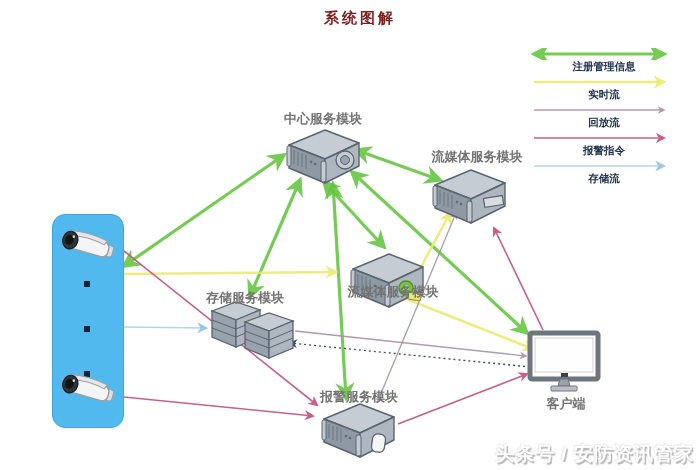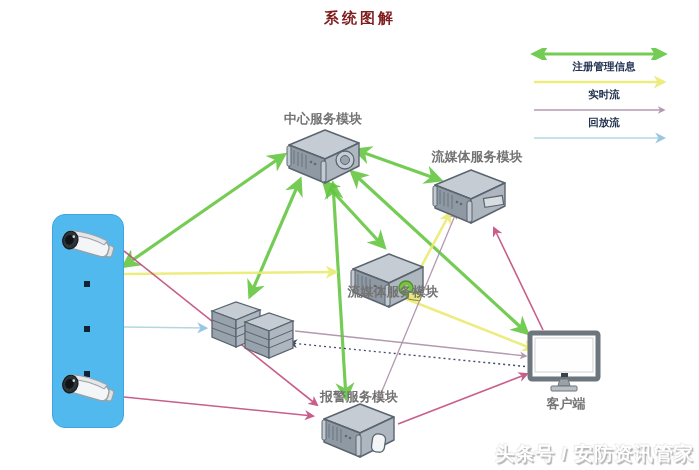--- a/index.html
+++ b/index.html
@@ -207,20 +207,21 @@
     <use href="#sym-server"></use>
     <circle cx="61" cy="39" r="7" fill="#79c143" stroke="#4e8f2a" stroke-width="1.3"></circle>
     <circle cx="61" cy="39" r="3" fill="#a8dd7f"></circle>
     <rect x="63" y="44" width="13" height="7" rx="2" fill="#e8e87a" stroke="#8a8a3a" stroke-width="1" transform="rotate(10 69 47)"></rect>
   </svg>
   <div id="lbl-streaming" class="node-label">流媒体服务模块</div>
 
   <svg id="icon-storage" class="node-icon" width="88" height="64" viewBox="0 0 88 64">
     <use href="#sym-storage"></use>
   </svg>
+  <div id="lbl-storage" class="node-label">存储服务模块</div>
 
   <svg id="icon-alarm" class="node-icon" width="84" height="62" viewBox="0 0 84 62">
     <use href="#sym-server"></use>
     <rect x="56" y="35" width="13" height="18" rx="5" fill="#f4f5f6" stroke="#5a646e" stroke-width="1.3" transform="rotate(8 62 44)"></rect>
   </svg>
   <div id="lbl-alarm" class="node-label">报警服务模块</div>
 
   <svg id="icon-client" class="node-icon" width="76" height="64" viewBox="0 0 76 64">
     <use href="#sym-monitor"></use>
   </svg>
@@ -256,23 +257,35 @@
               <path d="M0,0 L10,5 L0,10 L3,5 Z" fill="#a98ba6"></path>
             </marker>
           </defs>
           <line x1="6" y1="6" x2="136" y2="6" stroke="#a98ba6" stroke-width="1.3" opacity="0.88" marker-end="url(#lm1)"></line>
         </svg>
         <div class="legend-label">回放流</div>
       </div>
       <div class="legend-item">
         <svg width="150" height="12">
           <defs>
+            <marker id="lm3" viewBox="0 0 10 10" refX="8" refY="5" markerWidth="6.5" markerHeight="6.5" orient="auto-start-reverse">
+              <path d="M0,0 L10,5 L0,10 L3,5 Z" fill="#c0497b"></path>
+            </marker>
+          </defs>
+          <line x1="6" y1="6" x2="136" y2="6" stroke="#c0497b" stroke-width="1.6" opacity="0.88" marker-end="url(#lm3)"></line>
+        </svg>
+        <div class="legend-label">报警指令</div>
+      </div>
+      <div class="legend-item">
+        <svg width="150" height="12">
+          <defs>
             <marker id="lm4" viewBox="0 0 10 10" refX="8" refY="5" markerWidth="6.5" markerHeight="6.5" orient="auto-start-reverse">
               <path d="M0,0 L10,5 L0,10 L3,5 Z" fill="#8bbfdf"></path>
             </marker>
           </defs>
           <line x1="6" y1="6" x2="136" y2="6" stroke="#a9d2db" stroke-width="1.7" opacity="0.88" marker-end="url(#lm4)"></line>
         </svg>
+        <div class="legend-label">存储流</div>
       </div>
     </div>
 
   <div class="watermark">头条号 / 安防资讯管家</div>
 </div>
 
 </body></html>

